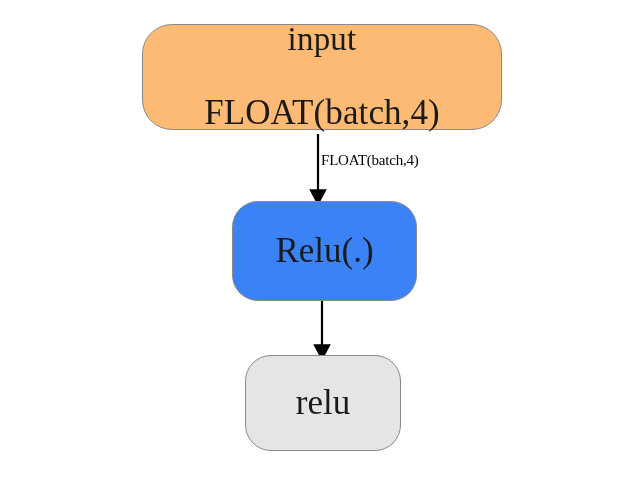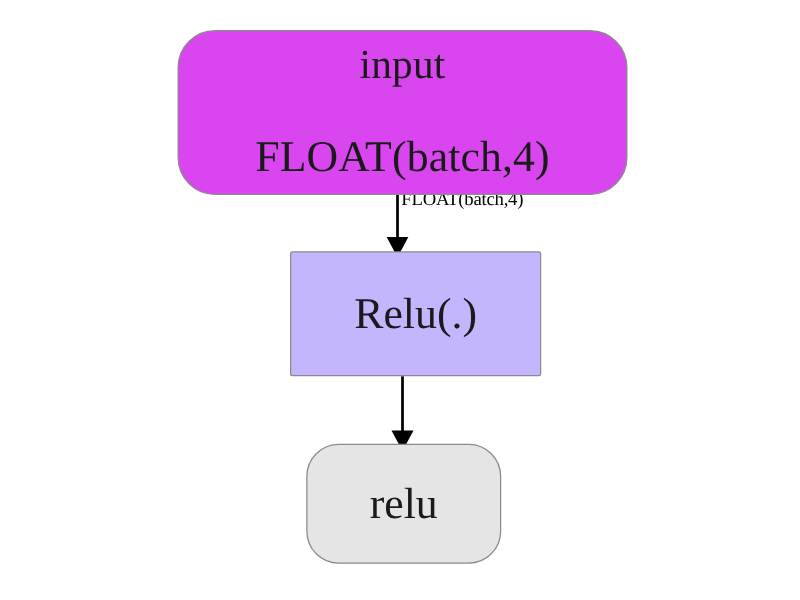--- a/index.html
+++ b/index.html
@@ -34,36 +34,36 @@
     text-align: center;
     color: #1a1a1a;
     line-height: 1.08;
     white-space: nowrap;
   }
   
   #node-input {
     left: 142px;
     top: 24px;
     width: 360px;
-    height: 132px;
-    background: #d946ef;
+    height: 106px;
+    background: #fdba74;
     border-radius: 30px;
     gap: 36px;
   }
   #node-input .line-1 { font-size: 33px; letter-spacing: 0.2px; }
   #node-input .line-2 { font-size: 35px; letter-spacing: 0.1px; margin-top: 1px; }
 
   
   #node-relu-op {
     left: 232px;
     top: 201px;
-    width: 201px;
+    width: 185px;
     height: 100px;
-    background: #c4b5fd;
-    border-radius: 2px;
+    background: #3b82f6;
+    border-radius: 26px;
   }
   #node-relu-op .line-1 { font-size: 35px; }
 
   
   #node-relu-out {
     left: 245px;
     top: 355px;
     width: 156px;
     height: 96px;
     background: #e5e5e5;

